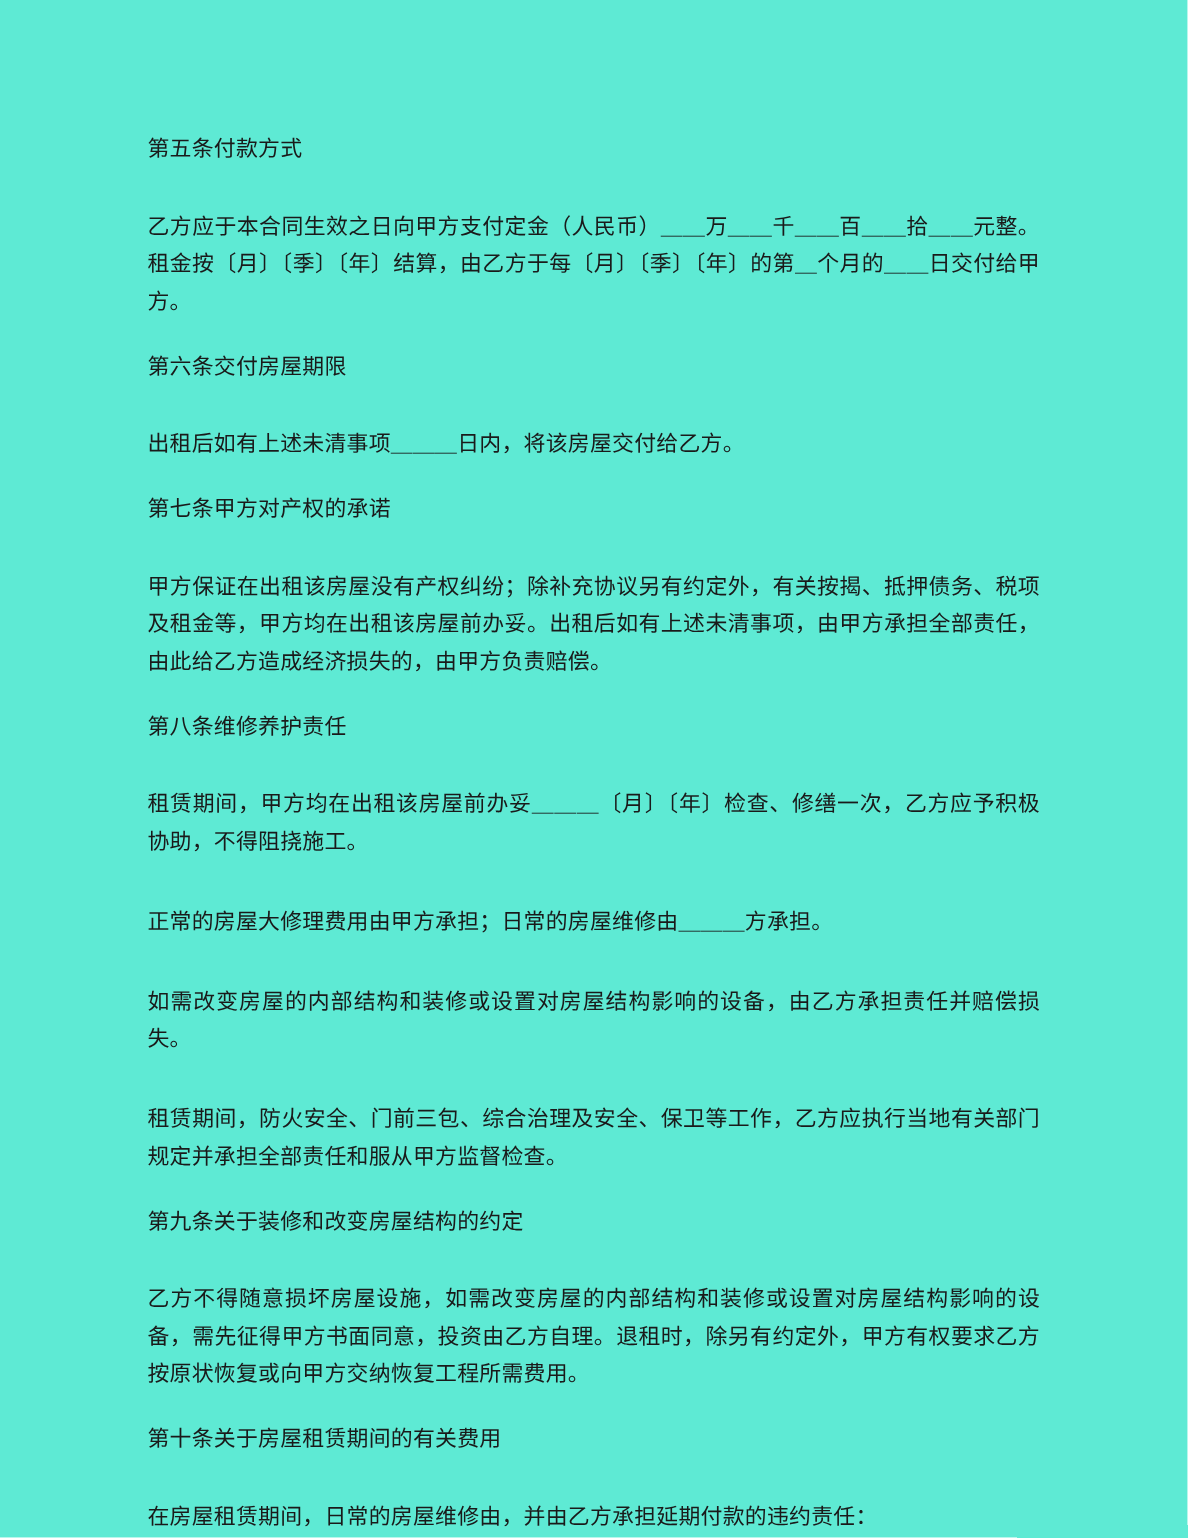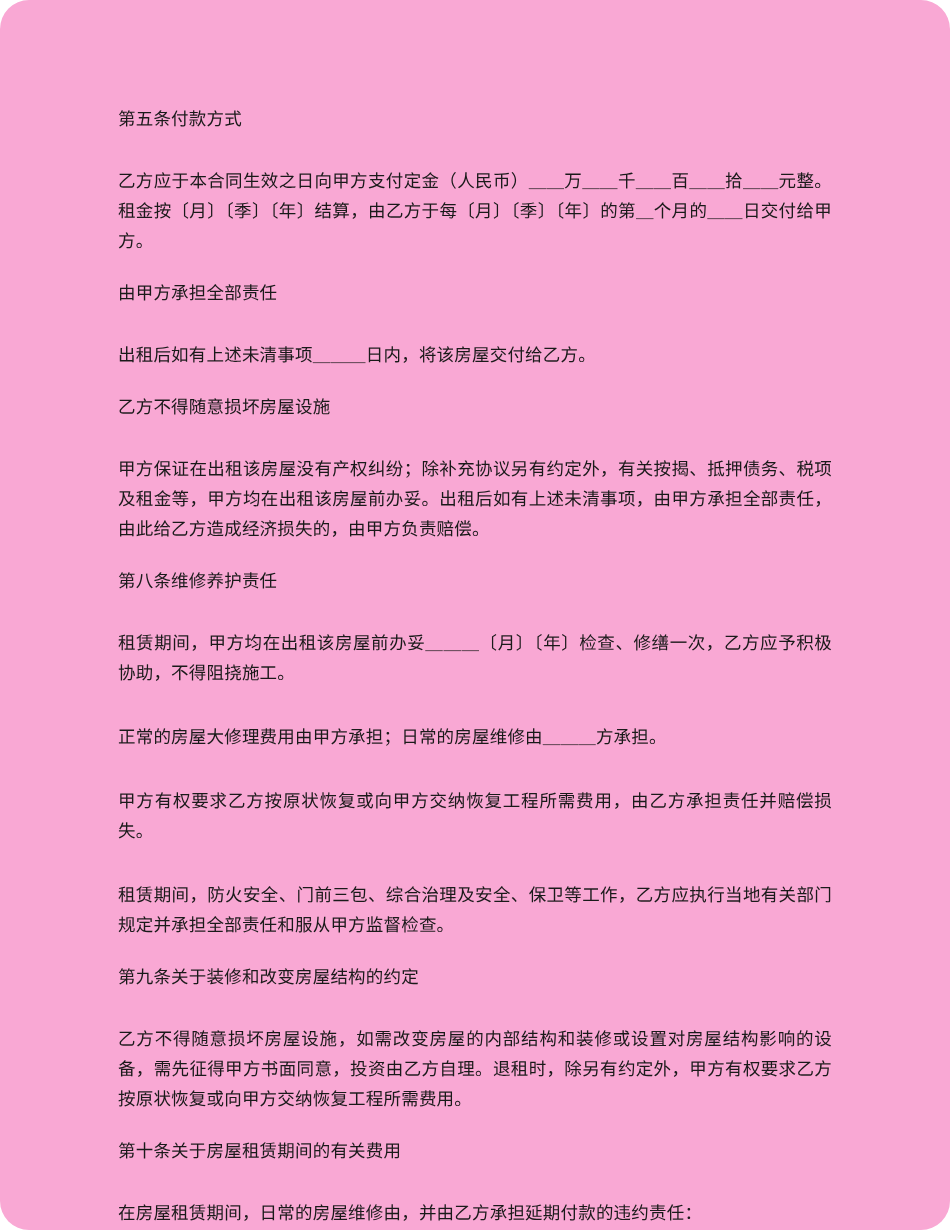--- a/index.html
+++ b/index.html
@@ -13,22 +13,21 @@
     font-family: "Liberation Serif", "DejaVu Serif", serif;
     color: #000000;
     overflow: hidden;
   }
   .page {
     position: relative;
     width: 950px;
     height: 1230px;
     box-sizing: border-box;
     padding: 104px 118px 0 118px;
-    background: #f9a8d4;
-    border-radius: 29px;
+    background: #5eead4;
   }
   .doc-body {
     width: 714px;
   }
   p.para {
     margin: 12px 0 0 0;
     padding: 0;
     font-size: 17.5px;
     line-height: 30px;
     text-align: justify;
@@ -51,37 +50,37 @@
 <body>
 
 <div class="page">
   <div class="doc-body">
 
     <p class="heading">第五条付款方式</p>
     <div class="gap-md"></div>
     <p class="para">乙方应于本合同生效之日向甲方支付定金（人民币）＿＿万＿＿千＿＿百＿＿拾＿＿元整。租金按〔月〕〔季〕〔年〕结算，由乙方于每〔月〕〔季〕〔年〕的第＿个月的＿＿日交付给甲方。</p>
     <div class="gap-lg"></div>
 
-    <p class="heading">由甲方承担全部责任</p>
+    <p class="heading">第六条交付房屋期限</p>
     <div class="gap-md"></div>
     <p class="para">出租后如有上述未清事项＿＿＿日内，将该房屋交付给乙方。</p>
     <div class="gap-lg"></div>
 
-    <p class="heading">乙方不得随意损坏房屋设施</p>
+    <p class="heading">第七条甲方对产权的承诺</p>
     <div class="gap-md"></div>
     <p class="para">甲方保证在出租该房屋没有产权纠纷；除补充协议另有约定外，有关按揭、抵押债务、税项及租金等，甲方均在出租该房屋前办妥。出租后如有上述未清事项，由甲方承担全部责任，由此给乙方造成经济损失的，由甲方负责赔偿。</p>
     <div class="gap-lg"></div>
 
     <p class="heading">第八条维修养护责任</p>
     <div class="gap-md"></div>
     <p class="para">租赁期间，甲方均在出租该房屋前办妥＿＿＿〔月〕〔年〕检查、修缮一次，乙方应予积极协助，不得阻挠施工。</p>
     <div class="gap-lg"></div>
     <p class="para">正常的房屋大修理费用由甲方承担；日常的房屋维修由＿＿＿方承担。</p>
     <div class="gap-lg"></div>
-    <p class="para">甲方有权要求乙方按原状恢复或向甲方交纳恢复工程所需费用，由乙方承担责任并赔偿损失。</p>
+    <p class="para">如需改变房屋的内部结构和装修或设置对房屋结构影响的设备，由乙方承担责任并赔偿损失。</p>
     <div class="gap-lg"></div>
     <p class="para">租赁期间，防火安全、门前三包、综合治理及安全、保卫等工作，乙方应执行当地有关部门规定并承担全部责任和服从甲方监督检查。</p>
     <div class="gap-lg"></div>
 
     <p class="heading">第九条关于装修和改变房屋结构的约定</p>
     <div class="gap-md"></div>
     <p class="para">乙方不得随意损坏房屋设施，如需改变房屋的内部结构和装修或设置对房屋结构影响的设备，需先征得甲方书面同意，投资由乙方自理。退租时，除另有约定外，甲方有权要求乙方按原状恢复或向甲方交纳恢复工程所需费用。</p>
     <div class="gap-lg"></div>
 
     <p class="heading">第十条关于房屋租赁期间的有关费用</p>

